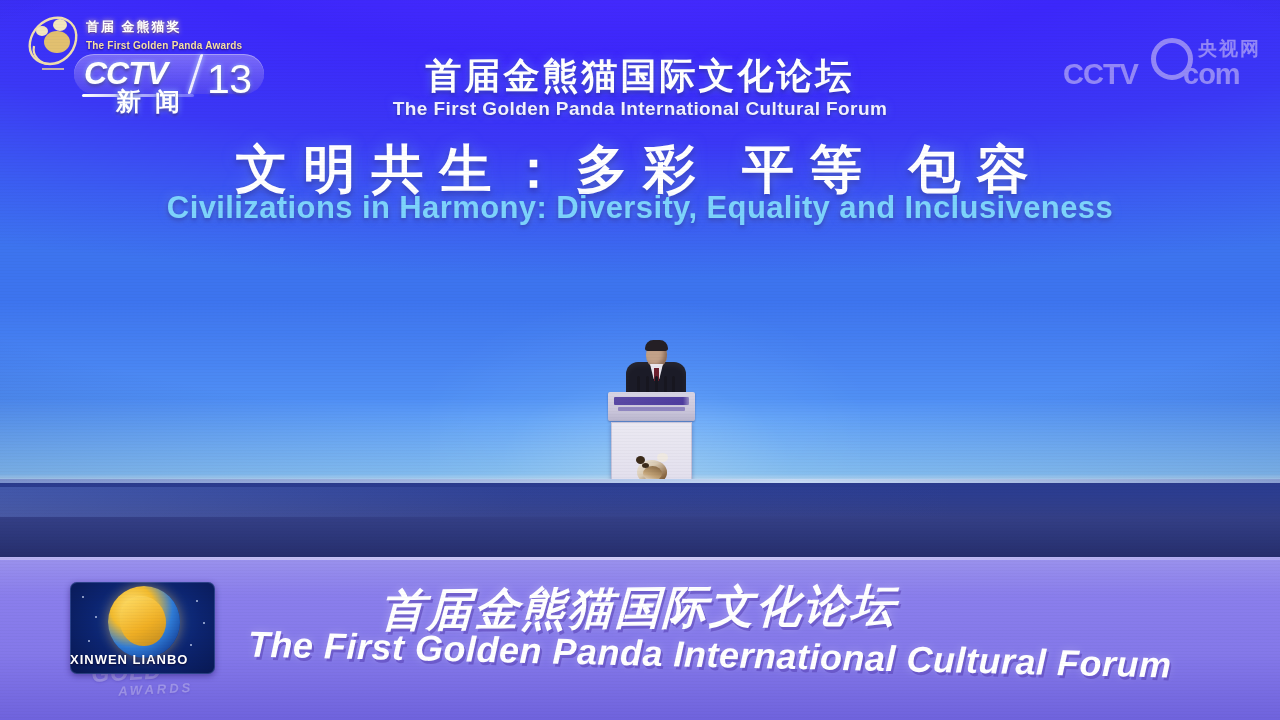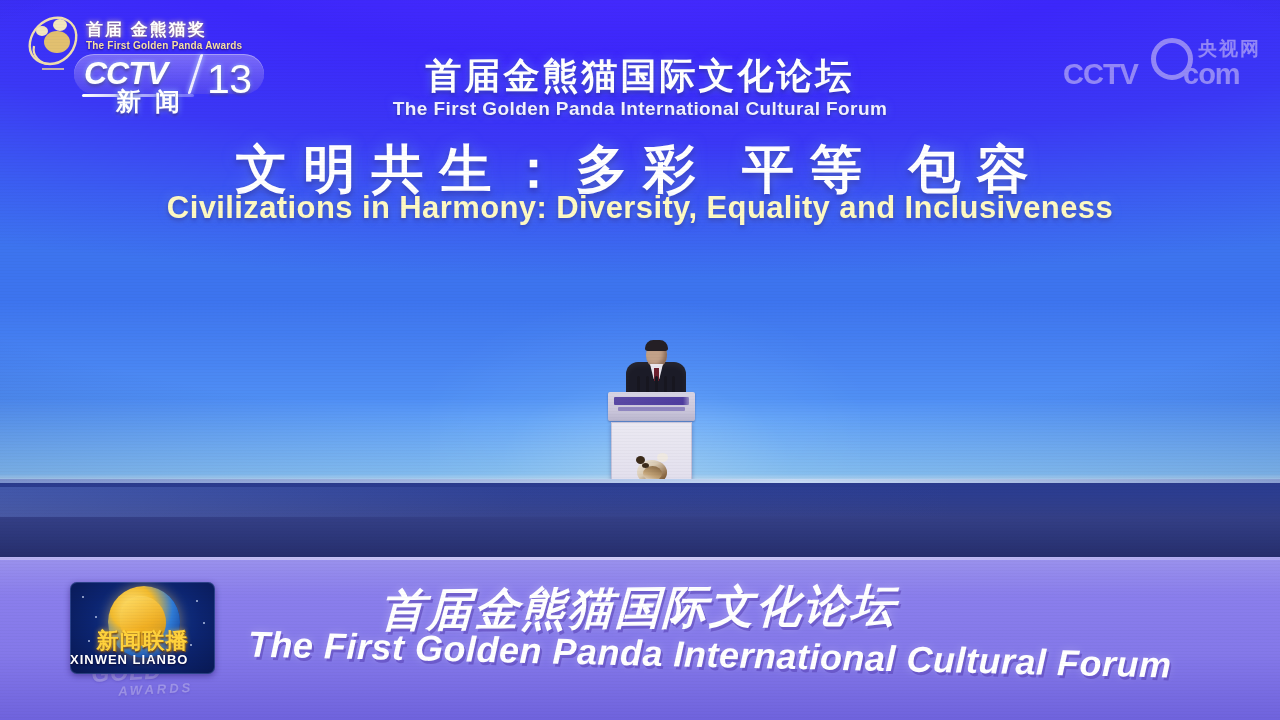--- a/index.html
+++ b/index.html
@@ -52,21 +52,21 @@
   .floor-sheen{
     position:absolute;left:0;top:0;width:1280px;height:40px;
     background:linear-gradient(to bottom, rgba(255,255,255,.22), rgba(255,255,255,0));
   }
 
   
   .bug{position:absolute;left:16px;top:10px;width:250px;height:118px;}
   .bug-panda{position:absolute;left:8px;top:2px;width:58px;height:62px;}
   .bug-award-cn{
     position:absolute;left:70px;top:8px;
-    font-size:17px;font-weight:700;letter-spacing:2px;
+    font-size:13px;font-weight:700;letter-spacing:2px;
     color:#ffffff;text-shadow:0 0 5px rgba(255,230,150,.85),0 1px 2px rgba(40,0,120,.8);
     white-space:nowrap;
     text-align:right;
   }
   .bug-award-en{
     position:absolute;left:70px;top:30px;
     font-size:10px;font-weight:700;letter-spacing:.2px;white-space:nowrap;
     color:#f6e2a8;text-shadow:0 1px 2px rgba(30,0,110,.9);
   }
   .bug-cctv-wrap{
@@ -133,21 +133,21 @@
     font-size:19px;font-weight:700;letter-spacing:.4px;color:#f2f2ff;
     text-shadow:0 0 8px rgba(120,165,255,.5),0 1px 3px rgba(15,0,90,.55);
   }
   .led-slogan-cn{
     position:absolute;left:0;top:135px;width:1280px;text-align:center;
     font-size:52px;font-weight:700;letter-spacing:16px;color:#ffffff;
     text-shadow:0 0 14px rgba(130,175,255,.5),0 3px 6px rgba(15,0,90,.5);
   }
   .led-slogan-en{
     position:absolute;left:0;top:190px;width:1280px;text-align:center;
-    font-size:31px;font-weight:700;letter-spacing:.4px;color:#fef9c3;
+    font-size:31px;font-weight:700;letter-spacing:.4px;color:#7dd3fc;
     text-shadow:0 0 10px rgba(130,175,255,.5),0 2px 5px rgba(15,0,90,.5);
   }
 
   
   .speaker{position:absolute;left:624px;top:342px;width:64px;height:56px;}
   .sp-head{
     position:absolute;left:22px;top:0;width:21px;height:25px;border-radius:48% 48% 44% 44%;
     background:#c2a189;box-shadow:inset -3px -2px 4px rgba(90,60,45,.55);
   }
   .sp-hair{
@@ -348,21 +348,20 @@
   <div class="nl-logo">
     <div class="nl-globe">
       <span class="nl-land"></span>
     </div>
     <span class="nl-star" style="left:12px;top:14px;"></span>
     <span class="nl-star" style="left:25px;top:34px;"></span>
     <span class="nl-star" style="left:18px;top:58px;"></span>
     <span class="nl-star" style="left:126px;top:18px;"></span>
     <span class="nl-star" style="left:133px;top:40px;"></span>
     <span class="nl-star" style="left:120px;top:62px;"></span>
-    <div class="nl-cn">新闻联播</div>
     <div class="nl-en">XINWEN  LIANBO</div>
   </div>
 
   <div class="banner-cn">首届金熊猫国际文化论坛</div>
   <div class="banner-en">The First Golden Panda International Cultural Forum</div>
 
   <div class="bug">
     <svg class="bug-panda" viewBox="0 0 58 62">
       <path d="M30 6 C44 4 54 14 52 28 C50 42 38 52 26 52 C12 52 4 42 6 30 C8 18 18 8 30 6 Z" fill="none" stroke="#f0dfae" stroke-width="2.4"></path>
       <ellipse cx="33" cy="30" rx="13" ry="11" fill="#e2c070"></ellipse>

